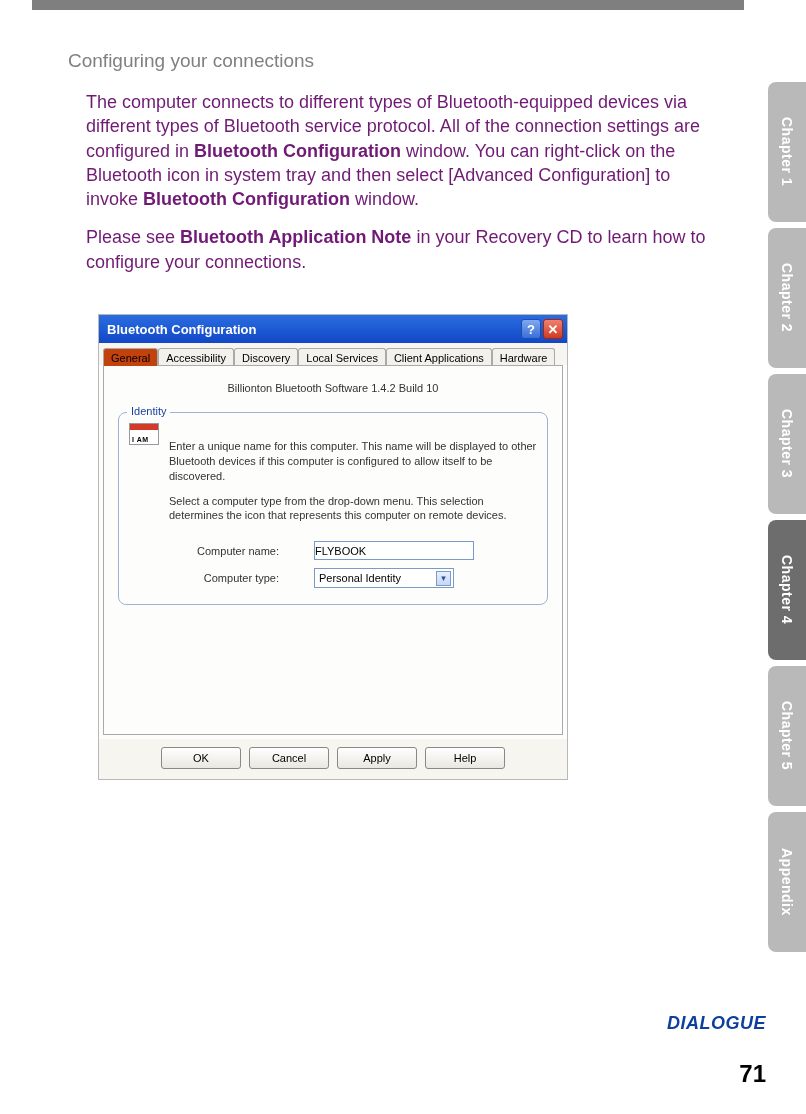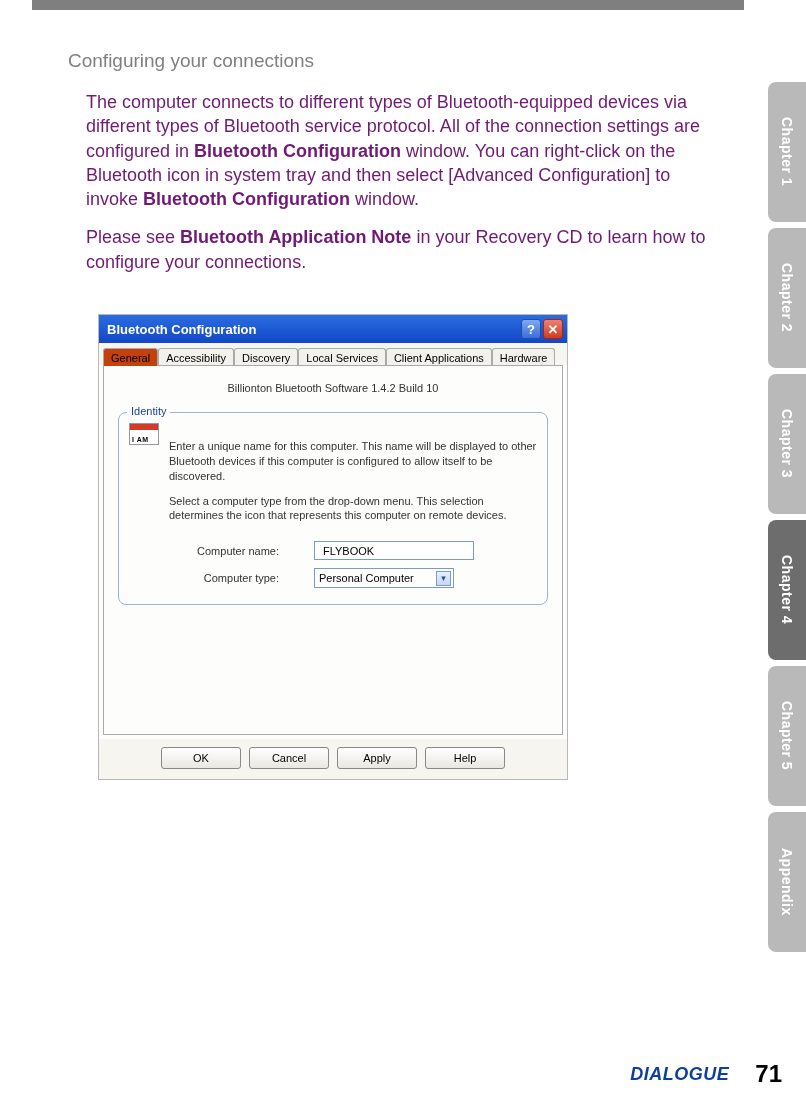--- a/index.html
+++ b/index.html
@@ -46,28 +46,28 @@
   .fieldset-legend { position: absolute; top: -8px; left: 8px; background: #fdfdfc; padding: 0 4px; font-size: 11px; color: #1a3f9c; }
   .identity-row { display: flex; gap: 10px; }
   .id-icon { width: 30px; height: 22px; background: #fff; border: 1px solid #999; position: relative; flex-shrink: 0; }
   .id-icon::before { content:""; position:absolute; top:0; left:0; right:0; height:6px; background:#d43a2a; }
   .id-icon-text { position:absolute; bottom:1px; left:2px; font-size:7px; font-weight:bold; letter-spacing:.5px; }
   .identity-text { font-size: 11px; color: #333; line-height: 1.35; margin-top: 16px; }
   .identity-text p { margin-bottom: 10px; }
 
   .form-row { display: flex; align-items: center; margin-top: 8px; margin-left: 46px; gap: 29px; }
   .form-label { width: 110px; text-align: right; font-size: 11px; color: #333; padding-right: 6px; }
-  .form-input { width: 160px; height: 19px; font-size: 11px; padding: 1px 8px; border: 1px solid #7c9ac7; background: #fff; }
+  .form-input { width: 160px; height: 19px; font-size: 11px; padding: 1px 0; border: 1px solid #7c9ac7; background: #fff; }
   .form-select { width: 140px; height: 20px; font-size: 11px; border: 1px solid #7c9ac7; background: #fff; display: flex; align-items: center; justify-content: space-between; padding: 0 2px 0 4px; }
   .select-chev { width: 15px; height: 15px; background: linear-gradient(#e7effc,#c5d7f4); border: 1px solid #7c9ac7; display:flex; align-items:center; justify-content:center; font-size:9px; color:#2a4e9e; }
 
   .dlg-buttons { display:flex; justify-content:center; gap: 8px; padding: 8px 0 10px 0; background:#f6f5f0; }
   .dlg-btn { width: 80px; height: 22px; font-size: 11px; border: 1px solid #888; border-radius: 3px; background: linear-gradient(#fff,#e9e7e0); display:flex; align-items:center; justify-content:center; }
 
-  .footer { position: absolute; bottom: 26px; right: 24px; display: flex; align-items: center; gap: 26px; }
+  .footer { position: absolute; bottom: 26px; right: 40px; display: flex; align-items: flex-end; gap: 26px; flex-direction: column; }
   .brand { font-size: 18px; font-weight: bold; font-style: italic; color: #0d3f9e; letter-spacing: .5px; }
   .page-num { font-size: 24px; font-weight: bold; color: #000; }
 </style>
 </head>
 <body>
 
 <div class="top-grey-bar"></div>
 
 <div class="content">
   <div class="section-title">Configuring your connections</div>
@@ -115,21 +115,21 @@
           </div>
         </div>
 
         <div class="form-row">
           <div class="form-label">Computer name:</div>
           <input class="form-input" value="FLYBOOK" style="">
         </div>
         <div class="form-row">
           <div class="form-label">Computer type:</div>
           <div class="form-select">
-            <span>Personal Computer</span>
+            <span>Personal Identity</span>
             <span class="select-chev">▾</span>
           </div>
         </div>
       </div>
     </div>
 
     <div class="dlg-buttons">
       <div class="dlg-btn">OK</div>
       <div class="dlg-btn">Cancel</div>
       <div class="dlg-btn">Apply</div>

